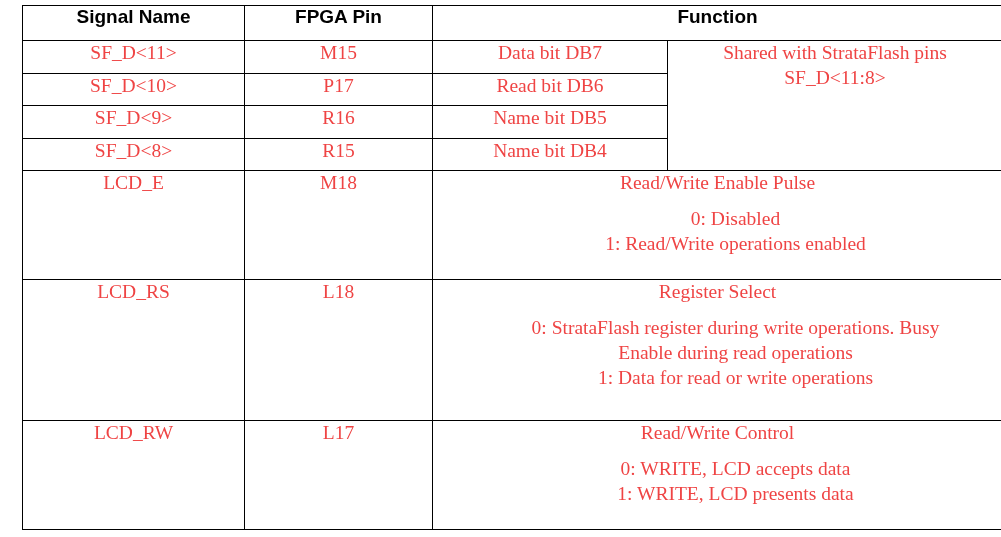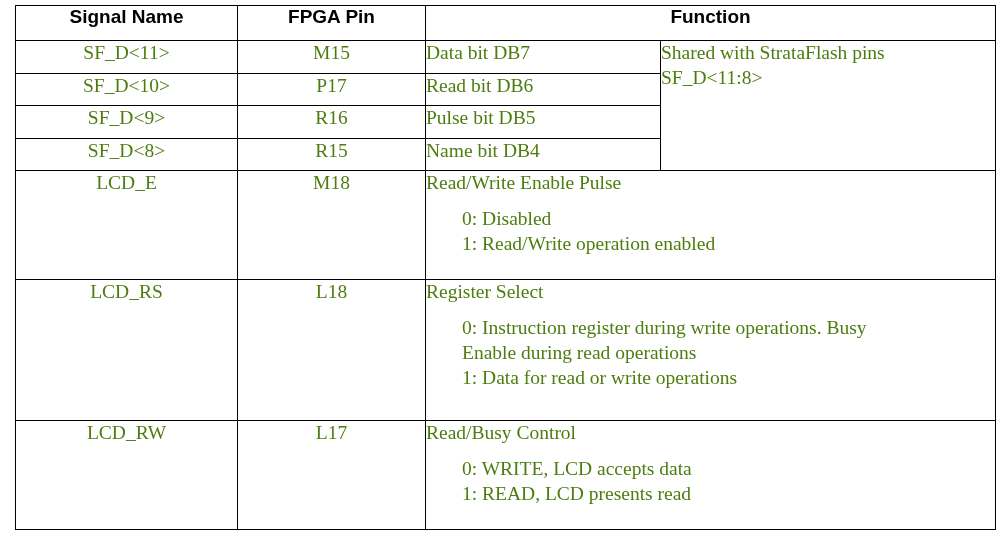--- a/index.html
+++ b/index.html
@@ -9,21 +9,21 @@
   }
   body {
     width: 1001px;
     height: 537px;
     font-family: "Liberation Serif", "DejaVu Serif", serif;
     overflow: hidden;
   }
 
   #table-wrap {
     position: absolute;
-    left: 15px;
+    left: 22px;
     top: 5px;
     width: 980px;
     height: 429px;
   }
 
   table.pin-table {
     border-collapse: collapse;
     table-layout: fixed;
     width: 980px;
     height: 525px;
@@ -46,37 +46,37 @@
     color: #000000;
     text-align: center;
     vertical-align: middle;
     height: 34px;
     border-bottom: 6px solid #8B0000;
   }
 
   
   tbody td {
     font-size: 19.5px;
-    color: #4d7c0f;
+    color: #ef4444;
     line-height: 1.28;
   }
 
   td.c-signal,
   td.c-pin {
     text-align: center;
     padding-top: 6px;
   }
 
   td.c-func {
-    text-align: left;
+    text-align: center;
     padding: 6px 8px 6px 9px;
   }
 
   td.c-shared {
-    text-align: left;
+    text-align: center;
     padding: 6px 8px 6px 9px;
   }
 
   .func-title {
     display: block;
     margin-bottom: 11px;
   }
 
   .func-line {
     display: block;
@@ -127,55 +127,55 @@
 
       <tr>
         <td class="c-signal">SF_D&lt;10&gt;</td>
         <td class="c-pin">P17</td>
         <td class="c-func">Read bit DB6</td>
       </tr>
 
       <tr>
         <td class="c-signal">SF_D&lt;9&gt;</td>
         <td class="c-pin">R16</td>
-        <td class="c-func">Pulse bit DB5</td>
+        <td class="c-func">Name bit DB5</td>
       </tr>
 
       <tr>
         <td class="c-signal">SF_D&lt;8&gt;</td>
         <td class="c-pin">R15</td>
         <td class="c-func">Name bit DB4</td>
       </tr>
 
       <tr>
         <td class="c-signal">LCD_E</td>
         <td class="c-pin">M18</td>
         <td class="c-func" colspan="2">
           <span class="func-title">Read/Write Enable Pulse</span>
           <span class="func-line">0: Disabled</span>
-          <span class="func-line">1: Read/Write operation enabled</span>
+          <span class="func-line">1: Read/Write operations enabled</span>
         </td>
       </tr>
 
       <tr>
         <td class="c-signal">LCD_RS</td>
         <td class="c-pin">L18</td>
         <td class="c-func" colspan="2">
           <span class="func-title">Register Select</span>
-          <span class="func-line">0: Instruction register during write operations. Busy</span>
+          <span class="func-line">0: StrataFlash register during write operations. Busy</span>
           <span class="func-line">Enable during read operations</span>
           <span class="func-line">1: Data for read or write operations</span>
         </td>
       </tr>
 
       <tr>
         <td class="c-signal">LCD_RW</td>
         <td class="c-pin">L17</td>
         <td class="c-func" colspan="2">
-          <span class="func-title">Read/Busy Control</span>
+          <span class="func-title">Read/Write Control</span>
           <span class="func-line">0: WRITE, LCD accepts data</span>
-          <span class="func-line">1: READ, LCD presents read</span>
+          <span class="func-line">1: WRITE, LCD presents data</span>
         </td>
       </tr>
 
     </tbody>
   </table>
 </div>
 
 </body></html>

